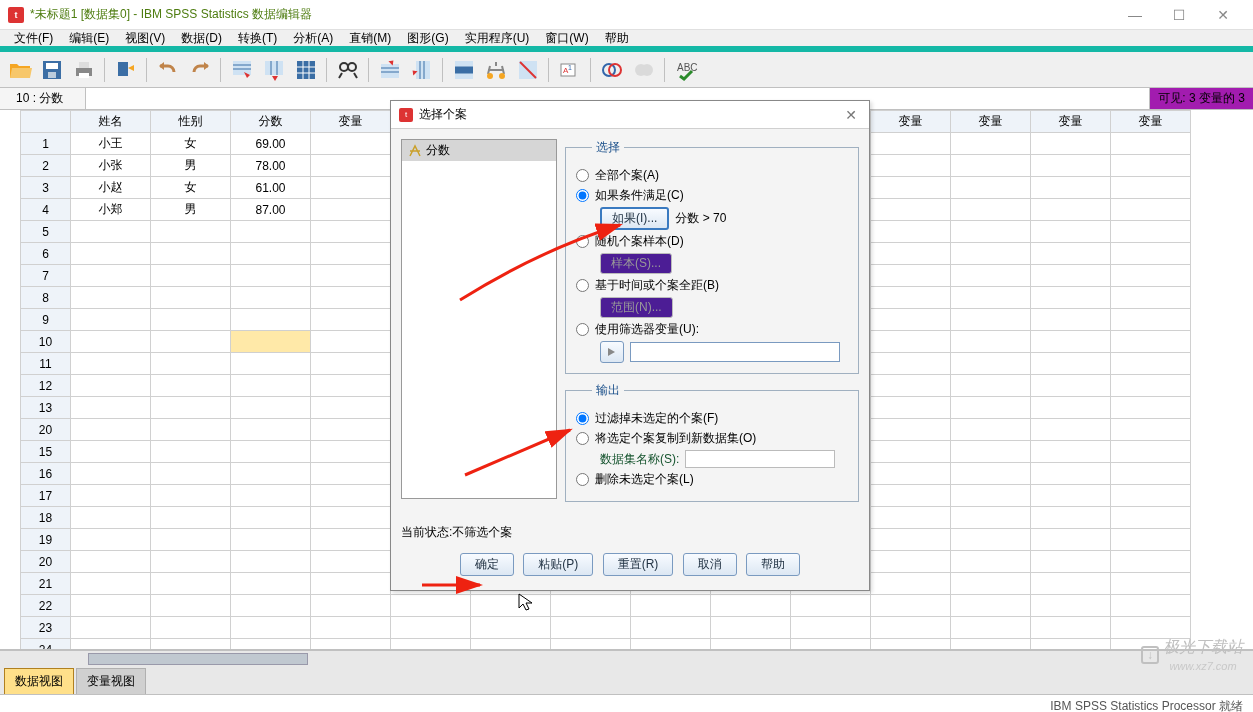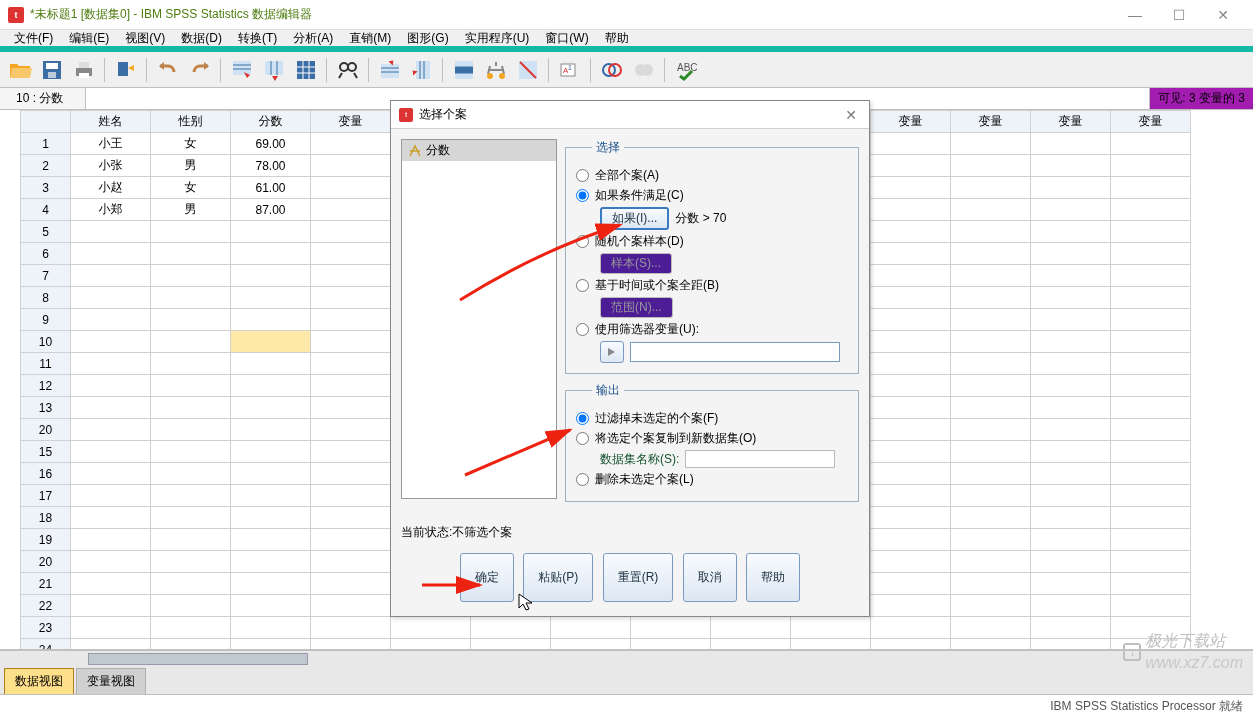--- a/index.html
+++ b/index.html
@@ -66,30 +66,30 @@
 .sub-btn { display:inline-block; padding:1px 10px; border:1px solid #7a9ac0; border-radius:3px; background:linear-gradient(#f8fbff,#dce7f3); color:#234; cursor:pointer; font-size:12px;}
 .sub-btn.disabled { color:#999; border-color:#bbb; background:#4c1d95;}
 .sub-btn.focused{border:2px solid #3a7ac0;}
 .indent { margin-left:24px; display:flex;align-items:center;gap:6px;}
 .filter-input{width:210px;height:20px;border:1px solid #7a9ac0;background:#fff;}
 .arrow-btn{width:24px;height:22px;border:1px solid #7a9ac0;border-radius:3px;background:linear-gradient(#f8fbff,#dce7f3);display:flex;align-items:center;justify-content:center;}
 .ds-label{color:#14532d;}
 .ds-input{width:150px;height:18px;border:1px solid #bbb;background:#fff;}
 .status-line { padding:4px 10px; }
 .dlg-btns { text-align:center; padding:8px 0 14px; }
-.dlg-btns .sub-btn{padding:15px 14px;margin:0 3px;}
+.dlg-btns .sub-btn{padding:2px 14px;margin:0 3px;}
 
 
 .arrow { position:absolute; pointer-events:none; }
 .arrow svg { overflow:visible; }
 
 
 .watermark { position:absolute; right:10px; bottom:40px; font-size:16px; color:#c0c0c0; font-style:italic; display:flex;align-items:center;gap:4px;}
 .watermark .dl-ico{width:18px;height:18px;border:2px solid #c0c0c0;border-radius:3px;display:flex;align-items:center;justify-content:center;font-size:12px;}
-.watermark .sm{font-size:16px;color:#c8c8c8;margin-top:2px;text-align:center;}
+.watermark .sm{font-size:11px;color:#c8c8c8;margin-top:2px;text-align:center;}
 .cursor{position:absolute;left:518px;top:593px;pointer-events:none;}
 </style>
 </head>
 <body>
 
 <div class="titlebar">
   <div class="logo">t</div>
   <div class="title">*未标题1 [数据集0] - IBM SPSS Statistics 数据编辑器</div>
   <div class="win-btns">
     <div class="win-btn">—</div>

